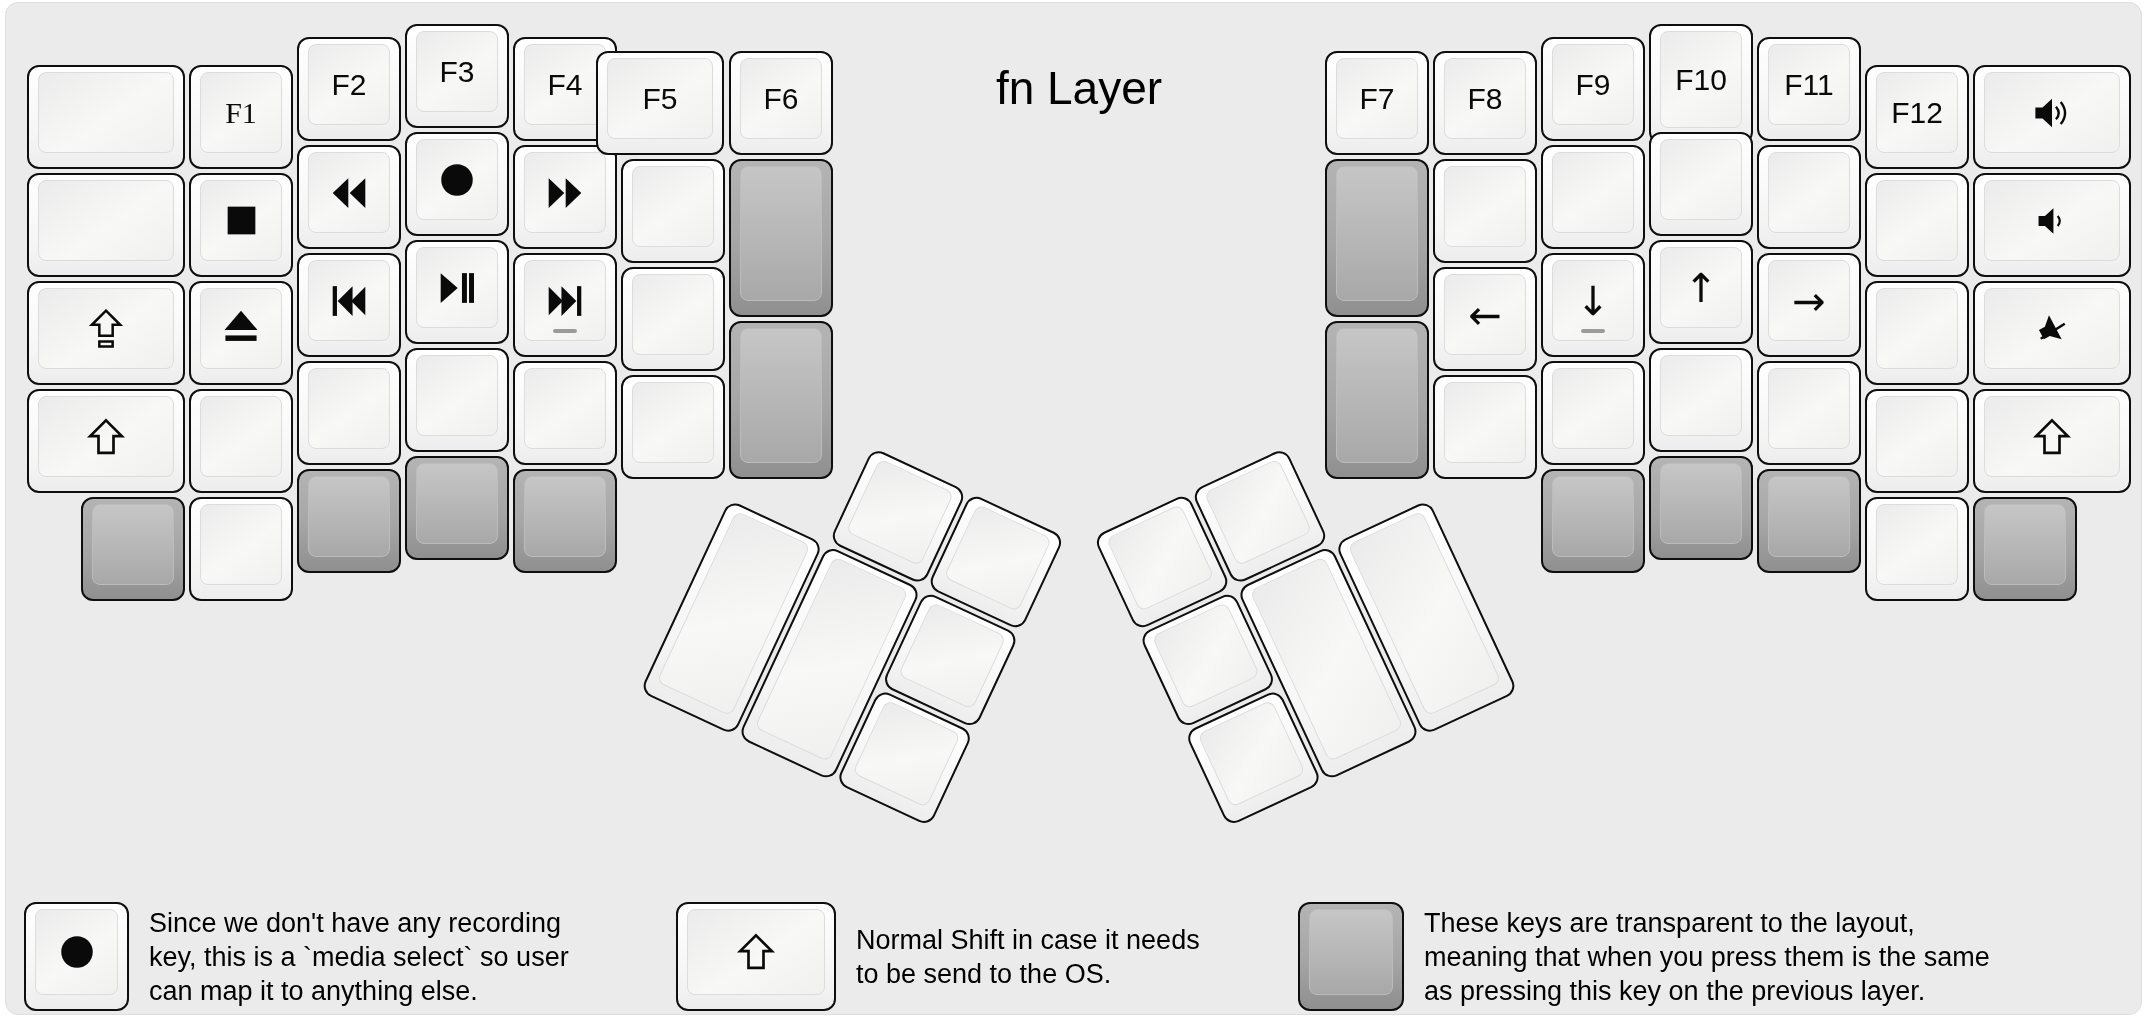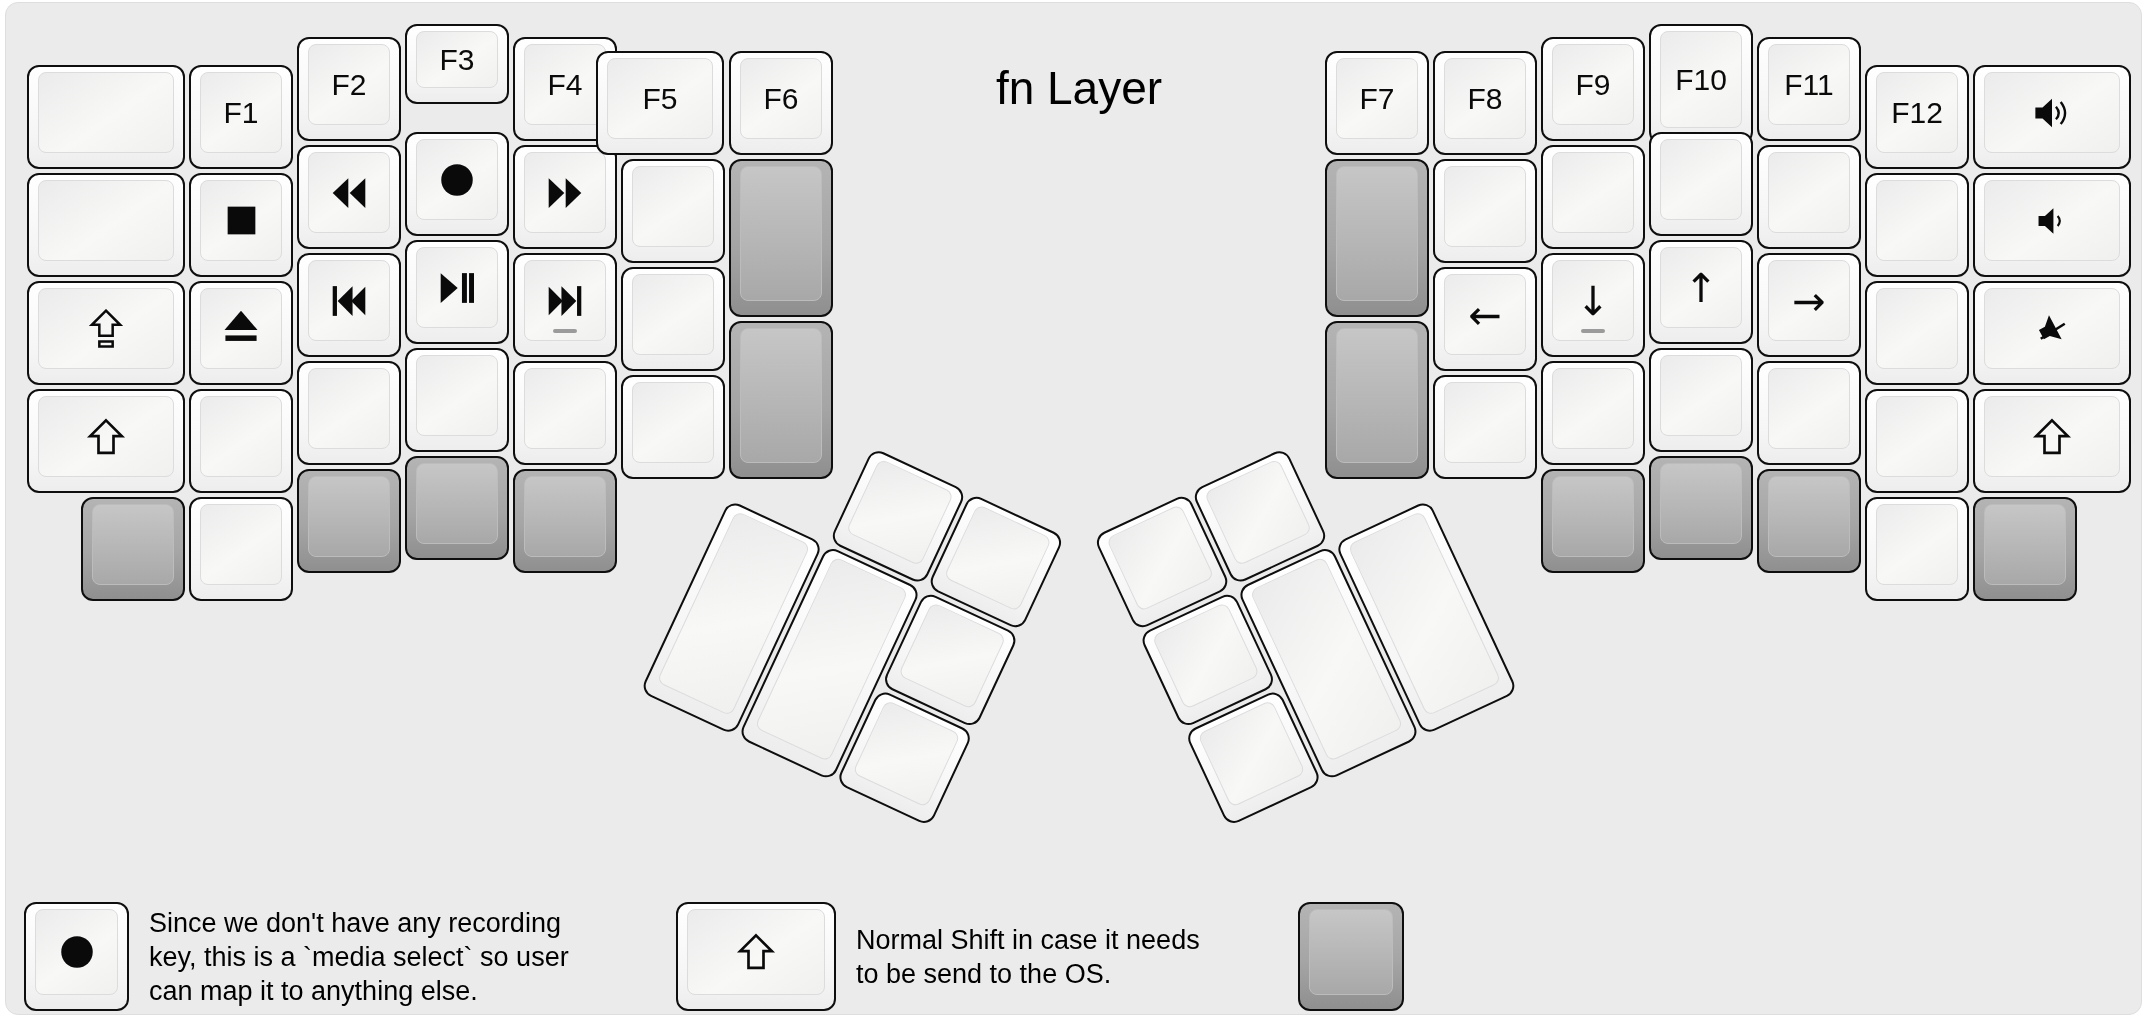--- a/index.html
+++ b/index.html
@@ -53,21 +53,21 @@
       </div>
       <div class="key white" style="left: 21px; top: 386px; width: 158px; height: 104px;">
         <div class="face">
           <span class="icon">
             <svg width="40" height="40" viewBox="0 0 48 48">
               <polygon points="24,4 43,23 33,23 33,43 15,43 15,23 5,23" fill="none" stroke="#0a0a0a" stroke-width="3.2" stroke-linejoin="miter"></polygon>
             </svg>
           </span>
         </div>
       </div>
-      <div class="key white" style="left: 183px; top: 62px; width: 104px; height: 104px;">
+      <div class="key white" style="left: 183px; top: 62px; width: 104px; height: 104px; font-family: Liberation Serif, serif;">
         <div class="face">
           <span class="key-label">F1</span>
         </div>
       </div>
       <div class="key white" style="left: 183px; top: 170px; width: 104px; height: 104px;">
         <div class="face">
           <span class="icon">
             <svg width="35" height="35" viewBox="0 0 48 48">
               <rect x="5" y="5" width="38" height="38" fill="#0a0a0a"></rect>
             </svg>
@@ -118,21 +118,21 @@
             </svg>
           </span>
         </div>
       </div>
       <div class="key white" style="left: 291px; top: 358px; width: 104px; height: 104px;">
         <div class="face"></div>
       </div>
       <div class="key gray" style="left: 291px; top: 466px; width: 104px; height: 104px;">
         <div class="face"></div>
       </div>
-      <div class="key white" style="left: 399px; top: 21px; width: 104px; height: 80px; padding-left: 43px;">
+      <div class="key white" style="left: 399px; top: 21px; width: 104px; height: 104px; padding-left: 43px;">
         <div class="face">
           <span class="key-label">F3</span>
         </div>
       </div>
       <div class="key white" style="left: 399px; top: 129px; width: 104px; height: 104px;">
         <div class="face">
           <span class="icon">
             <svg width="36" height="36" viewBox="0 0 48 48">
               <circle cx="24" cy="24" r="21" fill="#0a0a0a"></circle>
             </svg>
@@ -427,15 +427,18 @@
             </span>
           </div>
         </div>
         <div class="legend-text">Normal Shift in case it needs
 to be send to the OS.</div>
       </div>
       <div class="legend-item" style="left: 1292px;">
         <div class="key gray legend-key" style="width: 106px; height: 109px; position: relative;">
           <div class="face"></div>
         </div>
+        <div class="legend-text">These keys are transparent to the layout,
+meaning that when you press them is the same
+as pressing this key on the previous layer.</div>
       </div>
     </div>
 </div>
 
 </body></html>

